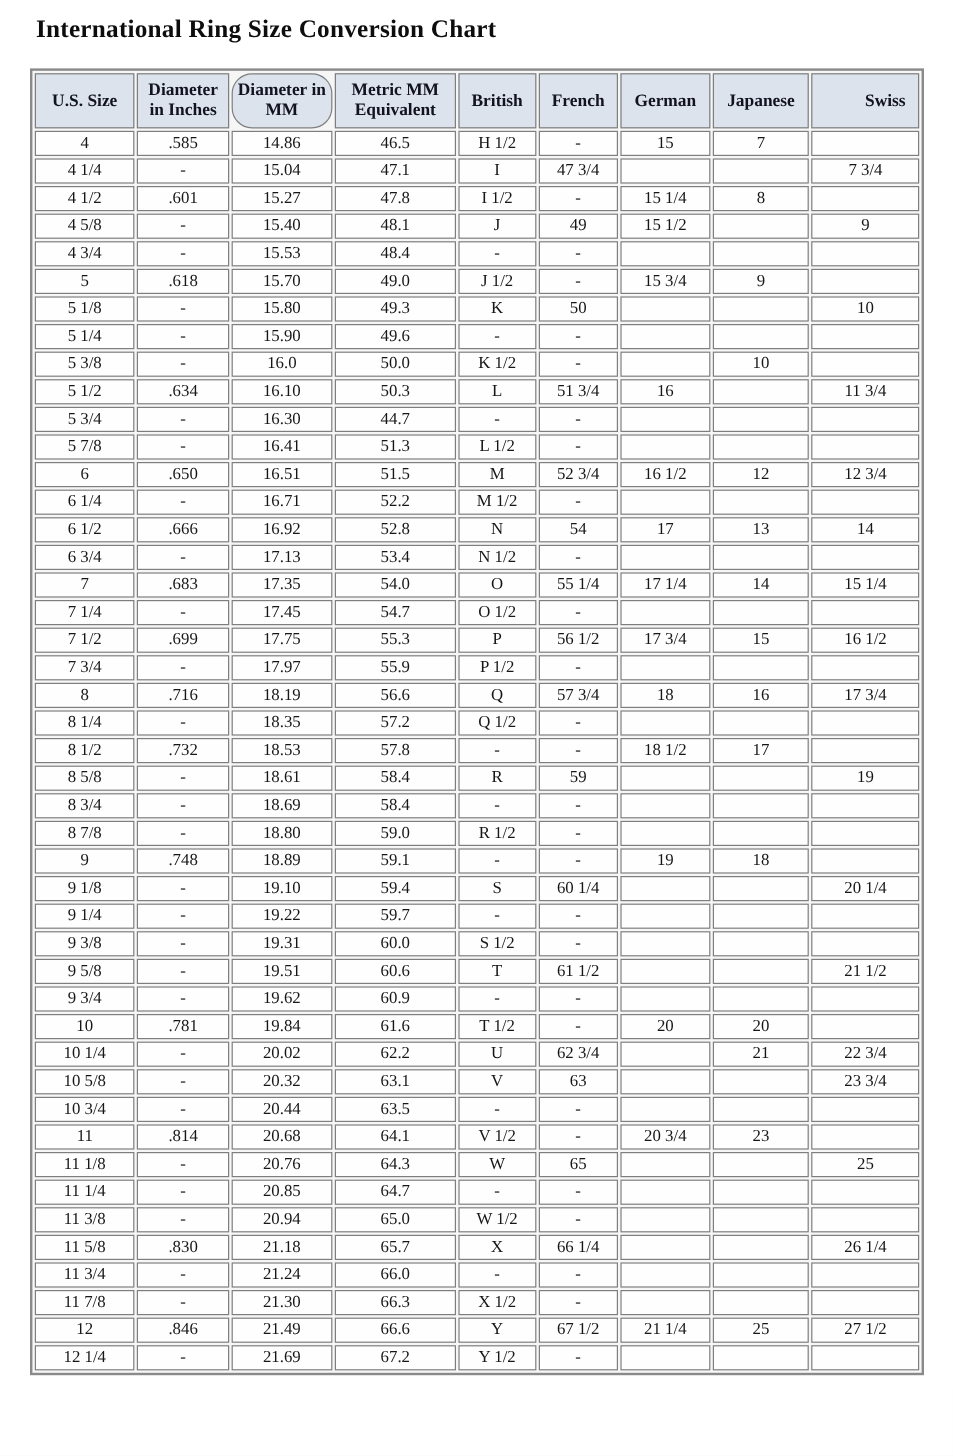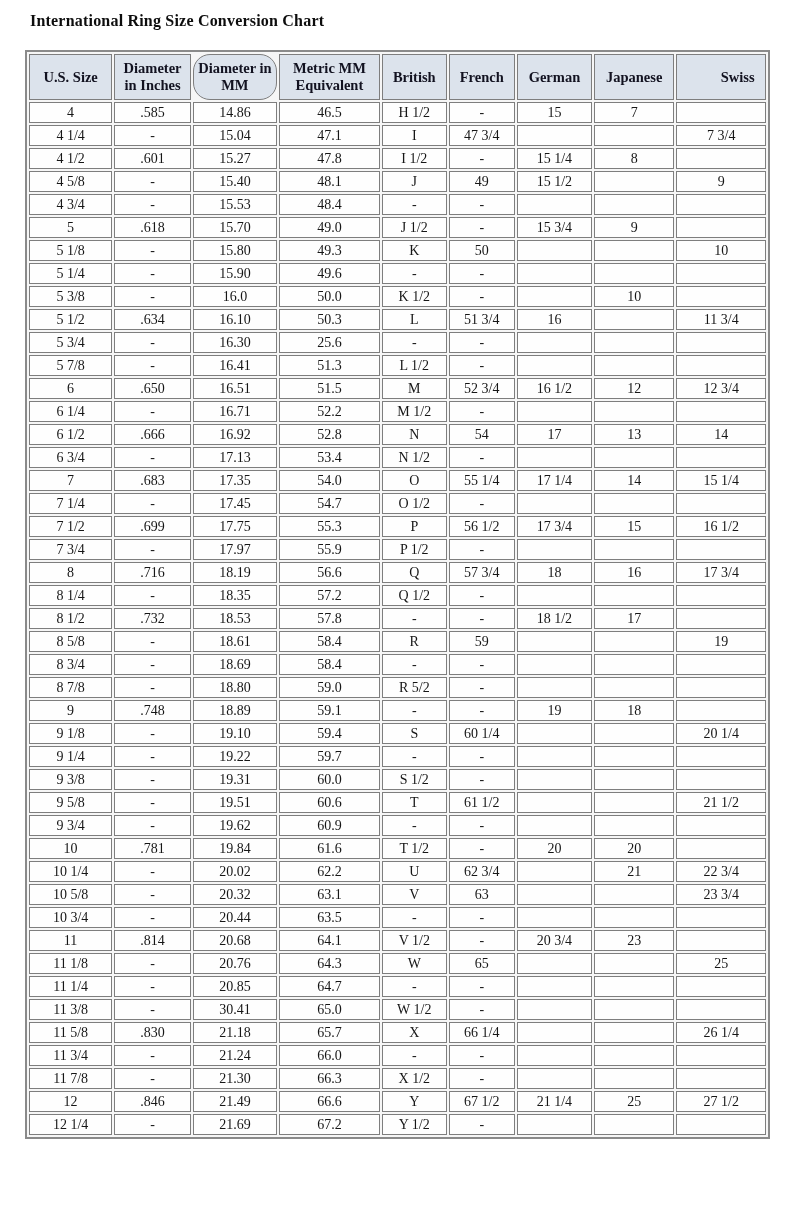--- a/index.html
+++ b/index.html
@@ -9,21 +9,21 @@
     width: 794px;
     font-family: "Liberation Serif", "DejaVu Serif", serif;
     color: #161616;
   }
   .page {
     width: 794px;
     box-sizing: border-box;
     padding: 6px 24px 12px 25px;
   }
   .title {
-    font-size: 16px;
+    font-size: 21px;
     font-weight: bold;
     color: #0d0d0d;
     margin: 6px 0 20px 5px;
     letter-spacing: 0.2px;
   }
   table.ring-table {
     width: 745px;
     table-layout: fixed;
     border-collapse: separate;
     border-spacing: 2px;
@@ -192,21 +192,21 @@
           <td>L</td>
           <td>51 3/4</td>
           <td>16</td>
           <td></td>
           <td>11 3/4</td>
         </tr>
         <tr>
           <td>5 3/4</td>
           <td>-</td>
           <td>16.30</td>
-          <td>25.6</td>
+          <td>44.7</td>
           <td>-</td>
           <td>-</td>
           <td></td>
           <td></td>
           <td></td>
         </tr>
         <tr>
           <td>5 7/8</td>
           <td>-</td>
           <td>16.41</td>
@@ -358,21 +358,21 @@
           <td>-</td>
           <td></td>
           <td></td>
           <td></td>
         </tr>
         <tr>
           <td>8 7/8</td>
           <td>-</td>
           <td>18.80</td>
           <td>59.0</td>
-          <td>R 5/2</td>
+          <td>R 1/2</td>
           <td>-</td>
           <td></td>
           <td></td>
           <td></td>
         </tr>
         <tr>
           <td>9</td>
           <td>.748</td>
           <td>18.89</td>
           <td>59.1</td>
@@ -510,21 +510,21 @@
           <td>64.7</td>
           <td>-</td>
           <td>-</td>
           <td></td>
           <td></td>
           <td></td>
         </tr>
         <tr>
           <td>11 3/8</td>
           <td>-</td>
-          <td>30.41</td>
+          <td>20.94</td>
           <td>65.0</td>
           <td>W 1/2</td>
           <td>-</td>
           <td></td>
           <td></td>
           <td></td>
         </tr>
         <tr>
           <td>11 5/8</td>
           <td>.830</td>

